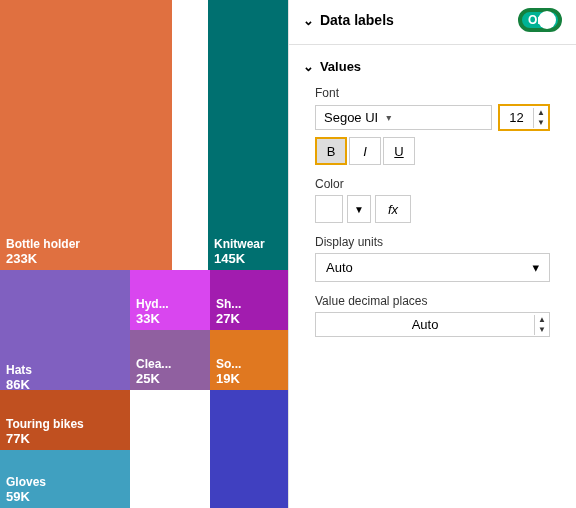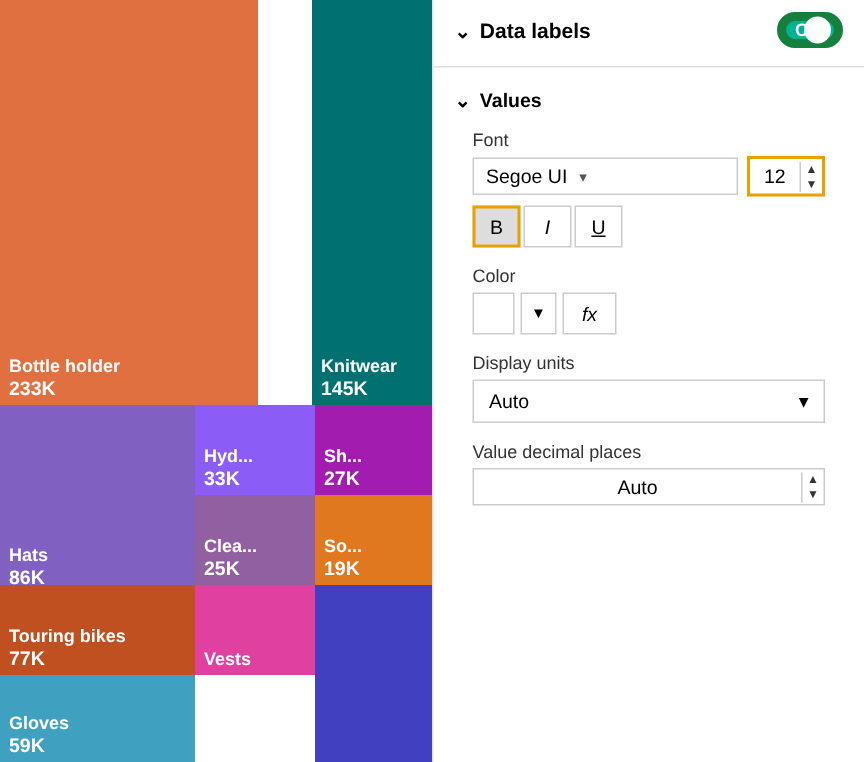--- a/index.html
+++ b/index.html
@@ -69,21 +69,21 @@
 
     .toggle-switch {
       width: 44px;
       height: 24px;
       background: #00b294;
       border-radius: 12px;
       position: relative;
       display: flex;
       align-items: center;
       padding: 2px;
-      border: 6px solid #15803d;
+      border: 4px solid #15803d;
     }
     .toggle-switch .knob {
       width: 18px;
       height: 18px;
       background: #fff;
       border-radius: 50%;
       margin-left: auto;
     }
     .toggle-label {
       color: #fff;
@@ -249,21 +249,21 @@
       <div class="tile-value">233K</div>
     </div>
     <div class="tile" style="left: 208px; top: 0px; width: 80px; height: 270px; background: rgb(0, 112, 112);">
       <div class="tile-label">Knitwear</div>
       <div class="tile-value">145K</div>
     </div>
     <div class="tile" style="left: 0px; top: 270px; width: 130px; height: 126px; background: rgb(128, 96, 192);">
       <div class="tile-label">Hats</div>
       <div class="tile-value">86K</div>
     </div>
-    <div class="tile" style="left: 130px; top: 270px; width: 80px; height: 60px; background: #8b5cf6;">
+    <div class="tile" style="left: 130px; top: 270px; width: 80px; height: 60px; background: #d946ef;">
       <div class="tile-label">Hyd...</div>
       <div class="tile-value">33K</div>
     </div>
     <div class="tile" style="left: 210px; top: 270px; width: 78px; height: 60px; background: #a21caf;">
       <div class="tile-label">Sh...</div>
       <div class="tile-value">27K</div>
     </div>
     <div class="tile" style="left: 0px; top: 390px; width: 130px; height: 60px; background: rgb(192, 80, 32);">
       <div class="tile-label">Touring bikes</div>
       <div class="tile-value">77K</div>
@@ -272,23 +272,20 @@
       <div class="tile-label">Clea...</div>
       <div class="tile-value">25K</div>
     </div>
     <div class="tile" style="left: 210px; top: 330px; width: 78px; height: 60px; background: rgb(224, 120, 32);">
       <div class="tile-label">So...</div>
       <div class="tile-value">19K</div>
     </div>
     <div class="tile" style="left: 0px; top: 450px; width: 130px; height: 58px; background: rgb(64, 160, 192);">
       <div class="tile-label">Gloves</div>
       <div class="tile-value">59K</div>
-    </div>
-    <div class="tile" style="left: 130px; top: 390px; width: 80px; height: 60px; background: rgb(224, 64, 160);">
-      <div class="tile-label">Vests</div>
     </div>
     <div class="tile" style="left: 210px; top: 390px; width: 78px; height: 118px; background: rgb(64, 64, 192);"></div>
   </div>
 
 <div class="settings-panel">
 
   <div class="section-header">
     <div class="header-left">
       <span style="font-size:13px;">⌄</span>
       <span>Data labels</span>

